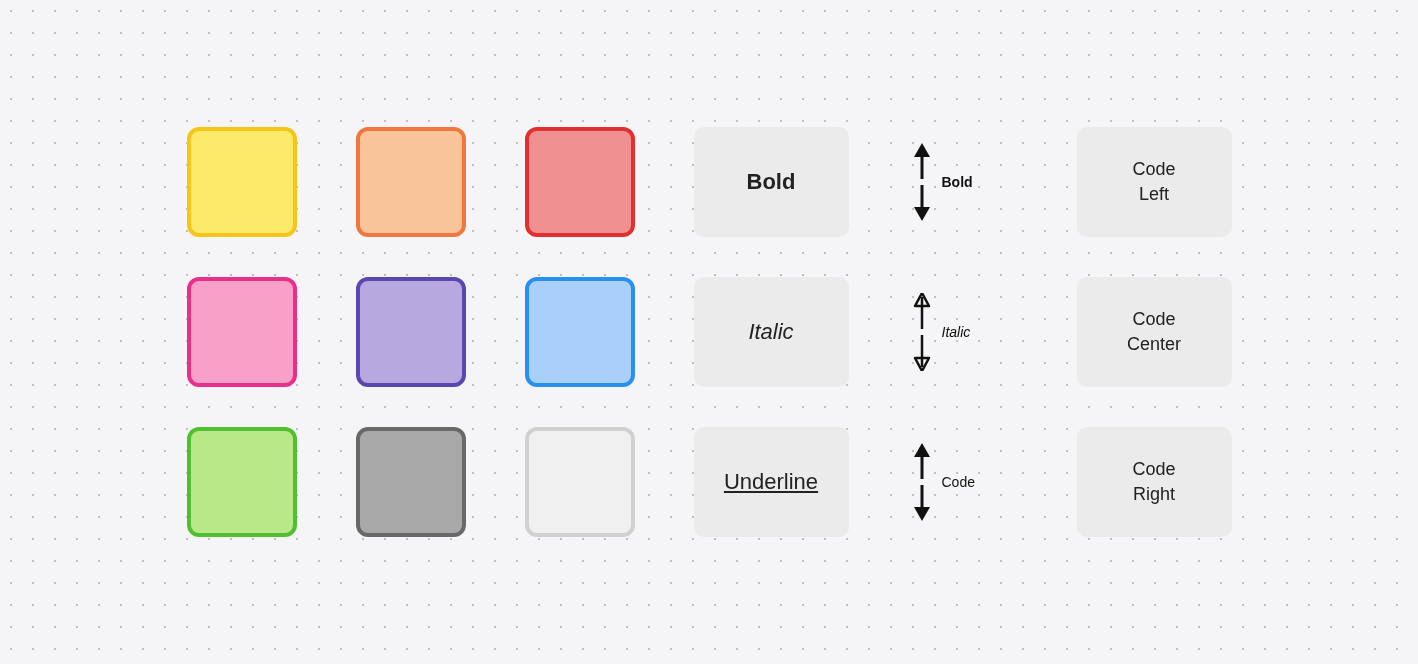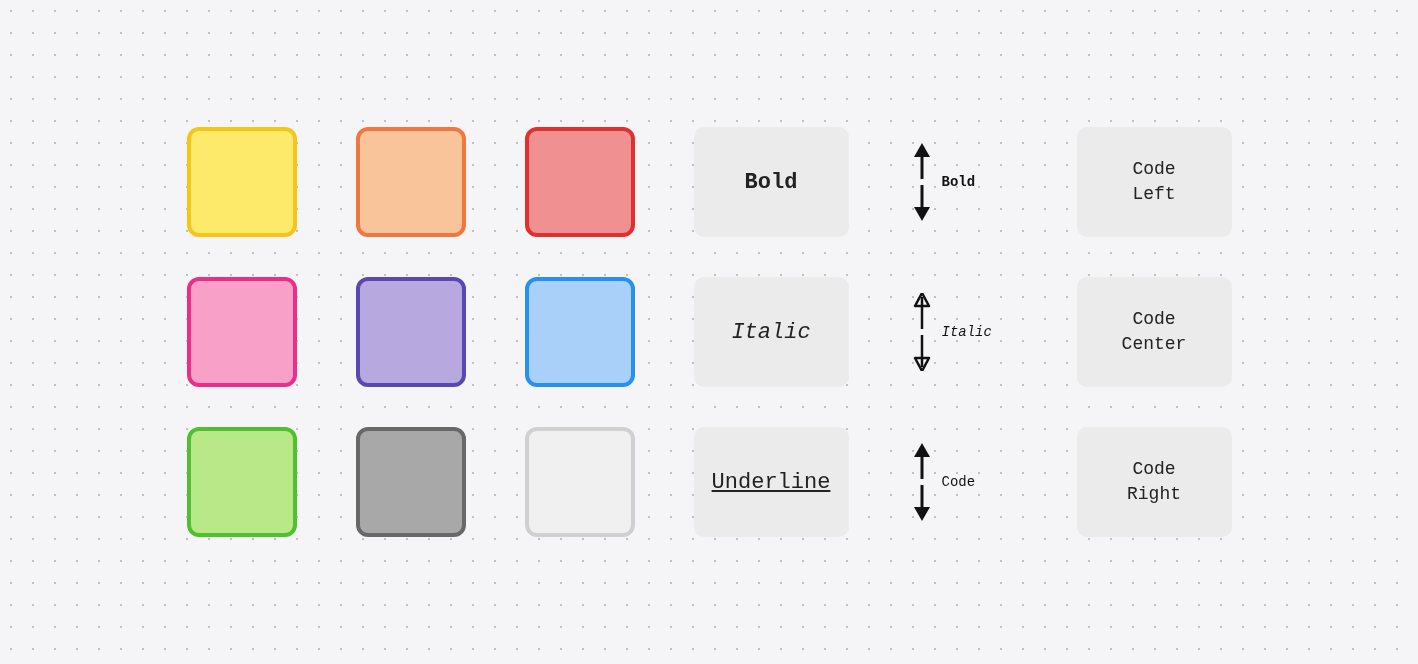--- a/index.html
+++ b/index.html
@@ -17,21 +17,20 @@
     }
 
     .container {
       display: grid;
       grid-template-columns: repeat(6, auto);
       grid-template-rows: repeat(3, auto);
       gap: 40px 59px;
       align-items: center;
       justify-items: center;
       padding: 40px 60px;
-      font-family: Liberation Mono, monospace;
     }
 
     
     .color-square {
       width: 110px;
       height: 110px;
       border-radius: 12px;
       border-width: 4px;
       border-style: solid;
     }

